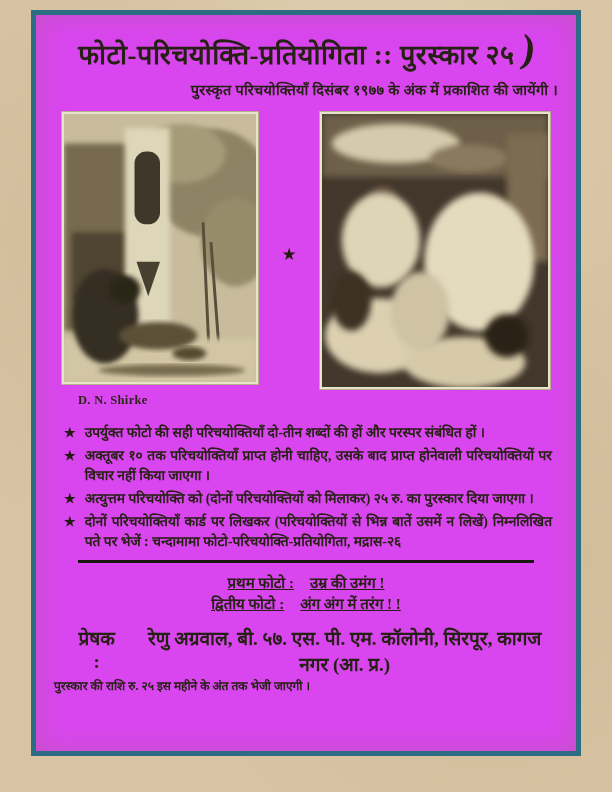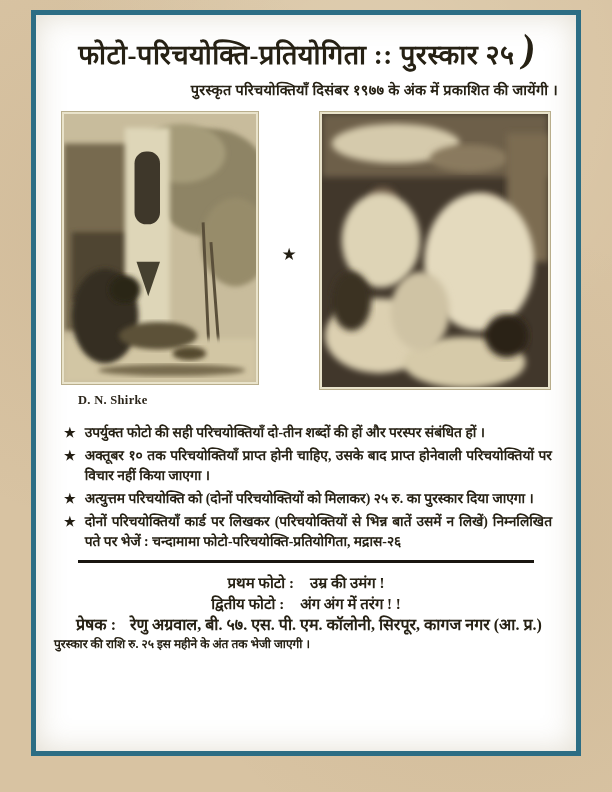--- a/index.html
+++ b/index.html
@@ -19,21 +19,21 @@
       radial-gradient(circle at 20% 30%, rgba(120,90,50,.07), transparent 40%),
       radial-gradient(circle at 80% 70%, rgba(120,90,50,.08), transparent 45%),
       radial-gradient(circle at 60% 10%, rgba(255,255,240,.18), transparent 40%);
     pointer-events: none;
   }
   .frame {
     position: absolute;
     left: 31px; top: 10px;
     width: 550px; height: 746px;
     border: 5px solid #2c6d84;
-    background: #ffffff;
+    background: #d946ef;
     box-shadow: inset 0 0 30px rgba(140,120,70,.25);
     padding: 12px 18px 10px 18px;
   }
   .masthead { text-align: center; }
   .title-row {
     display: flex; align-items: center; justify-content: center;
     gap: 6px; margin-top: 6px;
   }
   .page-title {
     font-size: 27px; font-weight: bold;
@@ -87,26 +87,26 @@
   .divider {
     border: none; border-top: 3.5px solid #191610;
     margin: 8px 24px 0 24px;
   }
   .results { text-align: center; margin-top: 9px; }
   .results-heading {
     font-size: 17px; font-weight: bold; letter-spacing: .5px;
   }
   .result-line {
     display: flex; justify-content: center; gap: 16px;
-    font-size: 15px; font-weight: bold; margin-top: 1px;
+    font-size: 15px; font-weight: bold; margin-top: 1px; text-decoration: underline;
   }
   .sender-line {
     display: flex; gap: 14px;
-    font-size: 16px; font-weight: bold;
-    text-align: left; padding-left: 22px;
+    font-size: 19px; font-weight: bold;
+    margin-top: 12px; text-align: center; padding-left: 22px;
   }
   .prize-line {
     font-size: 12px; font-weight: bold;
     margin-top: 0; text-align: left;
   }
 </style>
 </head>
 <body>
 
 <div class="frame">

